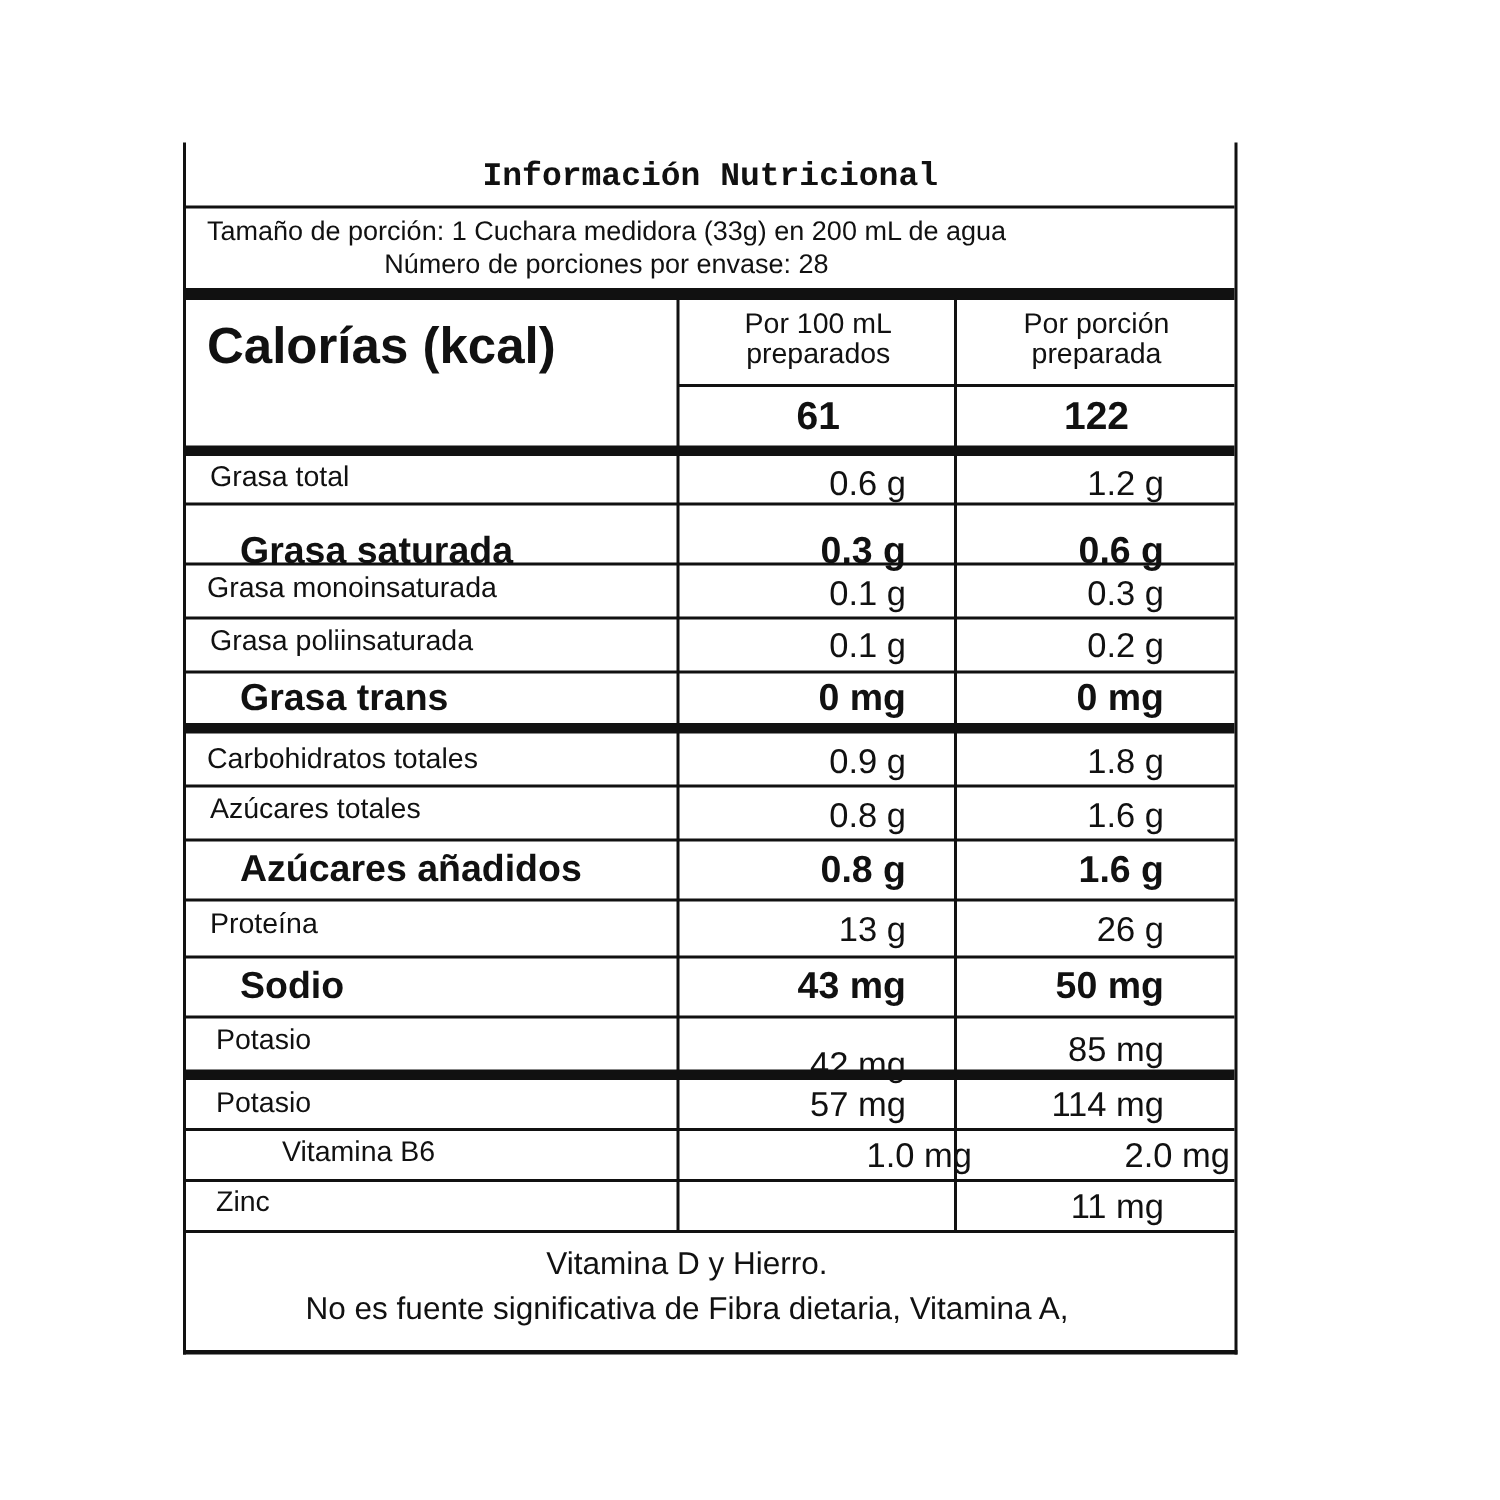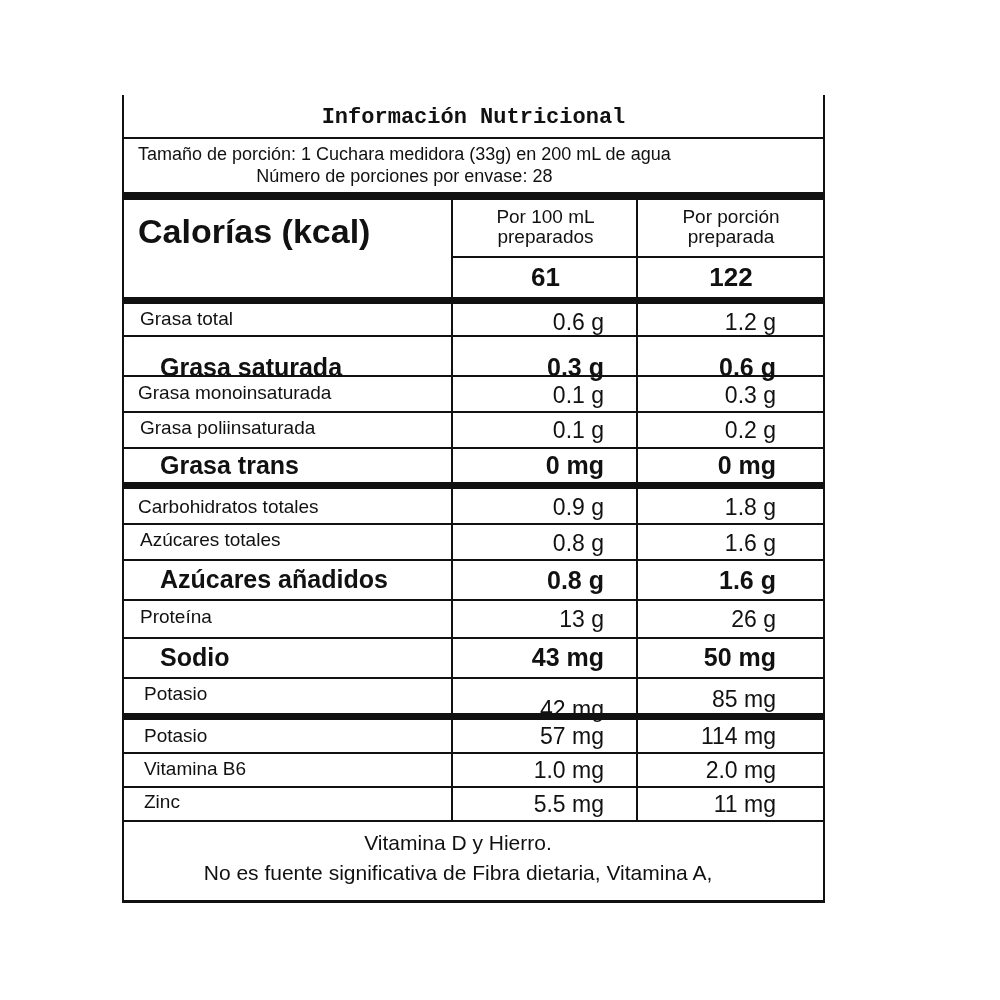--- a/index.html
+++ b/index.html
@@ -134,30 +134,29 @@
   </div>
   <div class="hline" style="top:618px;height:7px;"></div>
 
   <div class="row" style="top:625px;height:33px;">
     <span class="name" style="top:5px;left:20px;">Potasio</span>
     <span class="v1" style="top:3px;">57 mg</span>
     <span class="v2" style="top:3px;">114 mg</span>
   </div>
   <div class="hline" style="top:657px;height:2px;"></div>
 
-  <div class="row" style="top:659px;height:33px;">
+  <div class="row" style="top:659px;height:33px;margin-left:44px;">
     <span class="name" style="top:4px;left:20px;">Vitamina B6</span>
     <span class="v1" style="top:3px;">1.0 mg</span>
     <span class="v2" style="top:3px;">2.0 mg</span>
   </div>
   <div class="hline" style="top:691px;height:2px;"></div>
 
   <div class="row" style="top:693px;height:33px;">
     <span class="name" style="top:3px;left:20px;">Zinc</span>
-    <span class="v1" style="top:3px;">5.5 mg</span>
     <span class="v2" style="top:3px;text-align:right;">11 mg</span>
   </div>
   <div class="hline" style="top:725px;height:2px;"></div>
 
   <div class="abs footer">
     <div>Vitamina D y Hierro.</div>
     <div>No es fuente significativa de Fibra dietaria, Vitamina A,</div>
   </div>
 </div>
 

